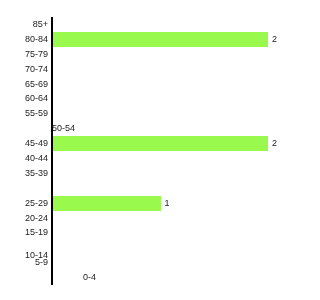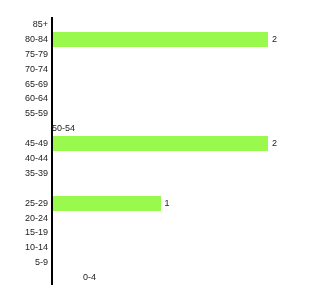--- a/index.html
+++ b/index.html
@@ -158,21 +158,21 @@
         </div>
         <div class="row" style="top: 193.556px; height: 14.8889px;">
           <div class="tick-label" style="height: 14.8889px; line-height: 14.8889px;">20-24</div>
           <div class="bar-track" style="height: 14.8889px;"></div>
         </div>
         <div class="row" style="top: 208.444px; height: 14.8889px;">
           <div class="tick-label" style="height: 14.8889px; line-height: 14.8889px;">15-19</div>
           <div class="bar-track" style="height: 14.8889px;"></div>
         </div>
         <div class="row" style="top: 223.333px; height: 14.8889px;">
-          <div class="tick-label" style="height: 14.8889px; line-height: 14.8889px;">10-14</div>
+          <div class="tick-label" style="height: 14.8889px; line-height: 14.8889px; margin-top: 8px;">10-14</div>
           <div class="bar-track" style="height: 14.8889px;"></div>
         </div>
         <div class="row" style="top: 238.222px; height: 14.8889px;">
           <div class="tick-label" style="height: 14.8889px; line-height: 14.8889px;">5-9</div>
           <div class="bar-track" style="height: 14.8889px;"></div>
         </div>
         <div class="row" style="top: 253.111px; height: 14.8889px;">
           <div class="tick-label" style="height: 14.8889px; line-height: 14.8889px; padding-left: 48px;">0-4</div>
           <div class="bar-track" style="height: 14.8889px;"></div>
         </div>

